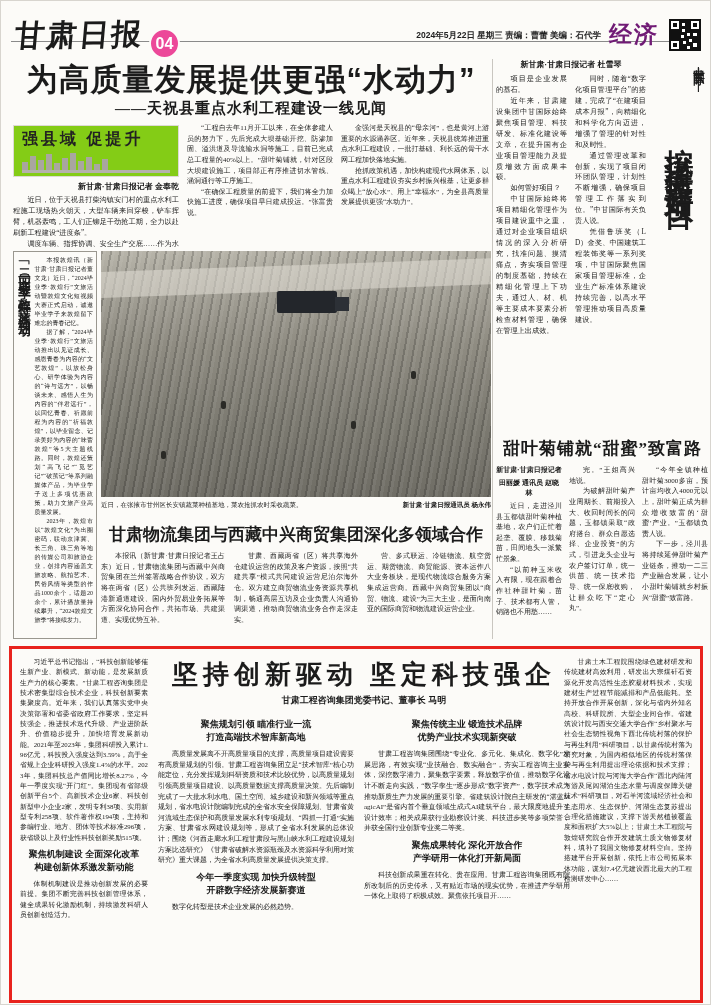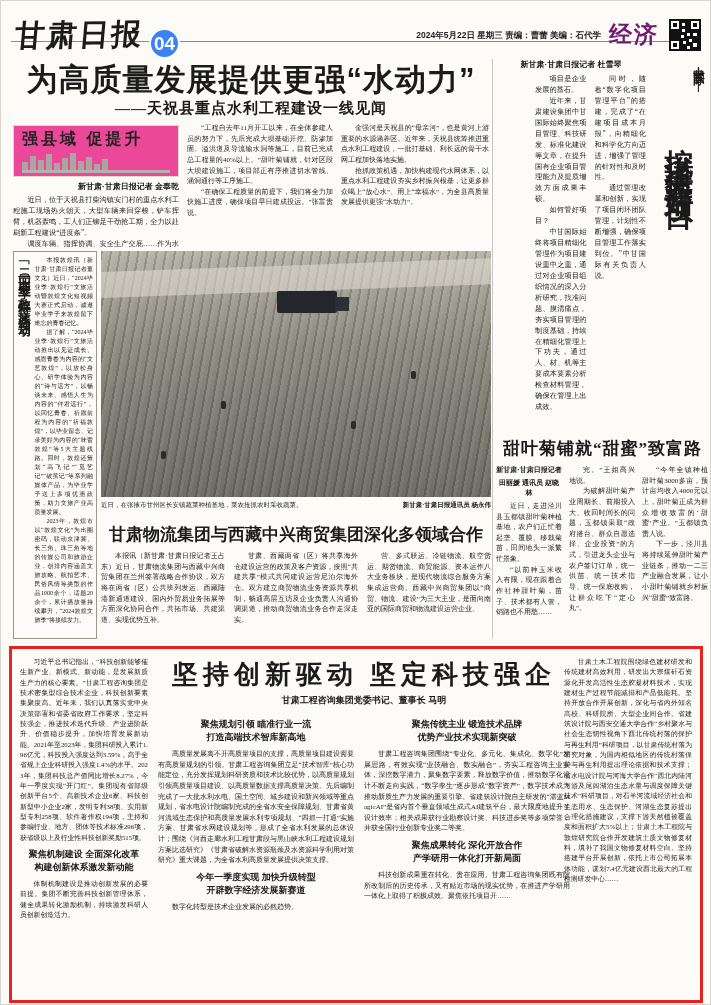--- a/index.html
+++ b/index.html
@@ -4,40 +4,40 @@
 <style>
   html,body{margin:0;padding:0;background:#e9e7e2;}
   .page{position:relative;width:711px;height:1005px;margin:0 auto;background:#fcfbf8;
         border:1px solid #d8d5cf;box-sizing:border-box;overflow:hidden;
         font-family:"Liberation Serif",serif;color:#1b1b1b;}
   .abs{position:absolute;}
   
   .masthead{left:14px;top:14px;font-family:"Liberation Sans",sans-serif;
             font-size:30px;font-weight:900;letter-spacing:2px;transform:skewX(-6deg) rotate(-1deg);}
   .hrule{left:10px;top:40px;width:690px;height:1px;background:#8a8a8a;}
-  .pagenum{left:148px;top:27px;width:27px;height:27px;border-radius:50%;background:#3b82f6;
-           color:#fff;font-family:"Liberation Sans",sans-serif;font-weight:700;font-size:19px;
+  .pagenum{left:148px;top:27px;width:27px;height:27px;border-radius:50%;background:#ec4899;
+           color:#fff;font-family:"Liberation Sans",sans-serif;font-weight:700;font-size:16px;
            display:flex;align-items:center;justify-content:center;border:2px solid #fcfbf8;}
   .dateline{left:330px;top:29px;width:270px;text-align:right;font-size:8.5px;font-weight:700;
             font-family:"Liberation Sans",sans-serif;color:#222;}
   .section-tag{left:608px;top:18px;font-family:"Liberation Sans",sans-serif;font-size:23px;
                font-weight:900;color:#701a75;letter-spacing:2px;}
   .qr{left:668px;top:18px;width:32px;height:32px;}
   
   .bodytext{font-size:7px;line-height:1.52;text-align:justify;word-break:break-all;overflow:hidden;}
   .bodytext .para{margin:0;text-indent:2em;}
   .byline{font-family:"Liberation Sans",sans-serif;font-weight:700;font-size:8px;text-align:center;}
   .colsub{font-family:Liberation Sans, sans-serif;font-weight:700;font-size:9px;
           line-height:1.45;text-align:center;margin:5px 0;}
   .vrule{width:1px;background:#c9c6c0;}
   
   .lead-hl{left:10px;top:58px;width:480px;text-align:center;font-family:"Liberation Sans",sans-serif;
            font-size:31px;font-weight:900;letter-spacing:1px;}
   .lead-dek{left:10px;top:98px;width:480px;text-align:center;font-size:15px;font-weight:700;letter-spacing:1px;}
-  .badge{left:12px;top:124px;width:166px;height:52px;background:#ec4899;border:1px solid #dddad4;
+  .badge{left:12px;top:124px;width:166px;height:52px;background:#84cc16;border:1px solid #dddad4;
          box-sizing:border-box;padding:3px 8px;}
   .badge-title{font-family:"Liberation Sans",sans-serif;font-size:16px;font-weight:900;
                letter-spacing:3px;color:#222;}
   .skyline{display:flex;align-items:flex-end;gap:2px;height:18px;margin-top:2px;border-bottom:3px solid #b5b2ac;}
   .skyline i{display:block;width:6px;background:#a9a6a0;}
   
   .dh-box{left:12px;top:250px;width:84px;height:388px;border:1px solid #9a978f;box-sizing:border-box;
           display:flex;padding:4px 3px;gap:3px;}
   .dh-title{writing-mode:vertical-rl;font-family:"Liberation Sans",sans-serif;font-weight:900;
             font-size:12.5px;letter-spacing:3px;line-height:1.15;}
@@ -55,21 +55,21 @@
   .photo .worker{position:absolute;width:5px;height:8px;background:#2a2a26;border-radius:2px;}
   .caption-row{left:100px;top:500px;width:390px;display:flex;justify-content:space-between;font-size:6.5px;}
   .caption-row .credit{font-weight:700;white-space:nowrap;margin-left:8px;}
   
   .wl-hl{left:100px;top:522px;width:390px;text-align:center;font-family:"Liberation Sans",sans-serif;
          font-size:17px;font-weight:900;}
   .wl-cols{left:100px;top:550px;width:390px;display:flex;gap:9px;}
   .wl-cols .bodytext{width:124px;height:88px;}
   
   .za-wrap{left:495px;top:58px;width:150px;}
-  .za-cols{display:flex;gap:8px;margin-top:4px;margin-left:39px;}
+  .za-cols{display:flex;gap:8px;margin-top:4px;}
   .za-cols .bodytext{width:71px;height:356px;font-size:7.2px;}
   .vt-box{left:650px;top:58px;width:57px;height:372px;}
   .vt-org{position:absolute;top:0;right:2px;writing-mode:vertical-rl;font-family:"Liberation Sans",sans-serif;
           font-weight:700;font-size:11.5px;letter-spacing:2px;}
   .vt-main{position:absolute;top:66px;left:50%;transform:translateX(-50%);writing-mode:vertical-rl;
            font-family:"Liberation Sans",sans-serif;font-weight:900;font-size:29px;letter-spacing:8px;}
   
   .ty-hl{left:495px;top:436px;width:213px;text-align:center;font-size:17px;font-weight:900;letter-spacing:1px;}
   .ty-cols{left:495px;top:464px;width:213px;display:flex;gap:7px;}
   .ty-cols .bodytext{width:66px;height:174px;}
@@ -194,20 +194,21 @@
     <div class="za-cols">
       <div class="bodytext">
           <p class="para">项目是企业发展的基石。</p>
           <p class="para">近年来，甘肃建设集团中甘国际始终聚焦项目管理、科技研发、标准化建设等文章，在提升国有企业项目管理能力及提质增效方面成果丰硕。</p>
           <p class="para">如何管好项目？</p>
           <p class="para">中甘国际始终将项目精细化管理作为项目建设重中之重，通过对企业项目组织情况的深入分析研究，找准问题、摸清痛点，夯实项目管理的制度基础，持续在精细化管理上下功夫，通过人、材、机等主要成本要素分析检查材料管理，确保在管理上出成效。</p>
         </div>
       <div class="bodytext">
           <p class="para">同时，随着“数字化项目管理平台”的搭建，完成了“在建项目成本月报”，向精细化和科学化方向迈进，增强了管理的针对性和及时性。</p>
           <p class="para">通过管理改革和创新，实现了项目闭环团队管理，计划性不断增强，确保项目管理工作落实到位。”中甘国际有关负责人说。</p>
+          <p class="para">凭借鲁班奖（LD）金奖、中国建筑工程装饰奖等一系列奖项，中甘国际聚焦国家项目管理标准，企业生产标准体系建设持续完善，以高水平管理推动项目高质量建设。</p>
         </div>
     </div>
   </div>
   <div class="abs vt-box">
     <div class="vt-org">中甘国际——</div>
     <div class="vt-main">挖潜提质管好项目</div>
   </div>
 
   <div class="abs ty-hl">甜叶菊铺就“甜蜜”致富路</div>
   <div class="abs ty-cols">

